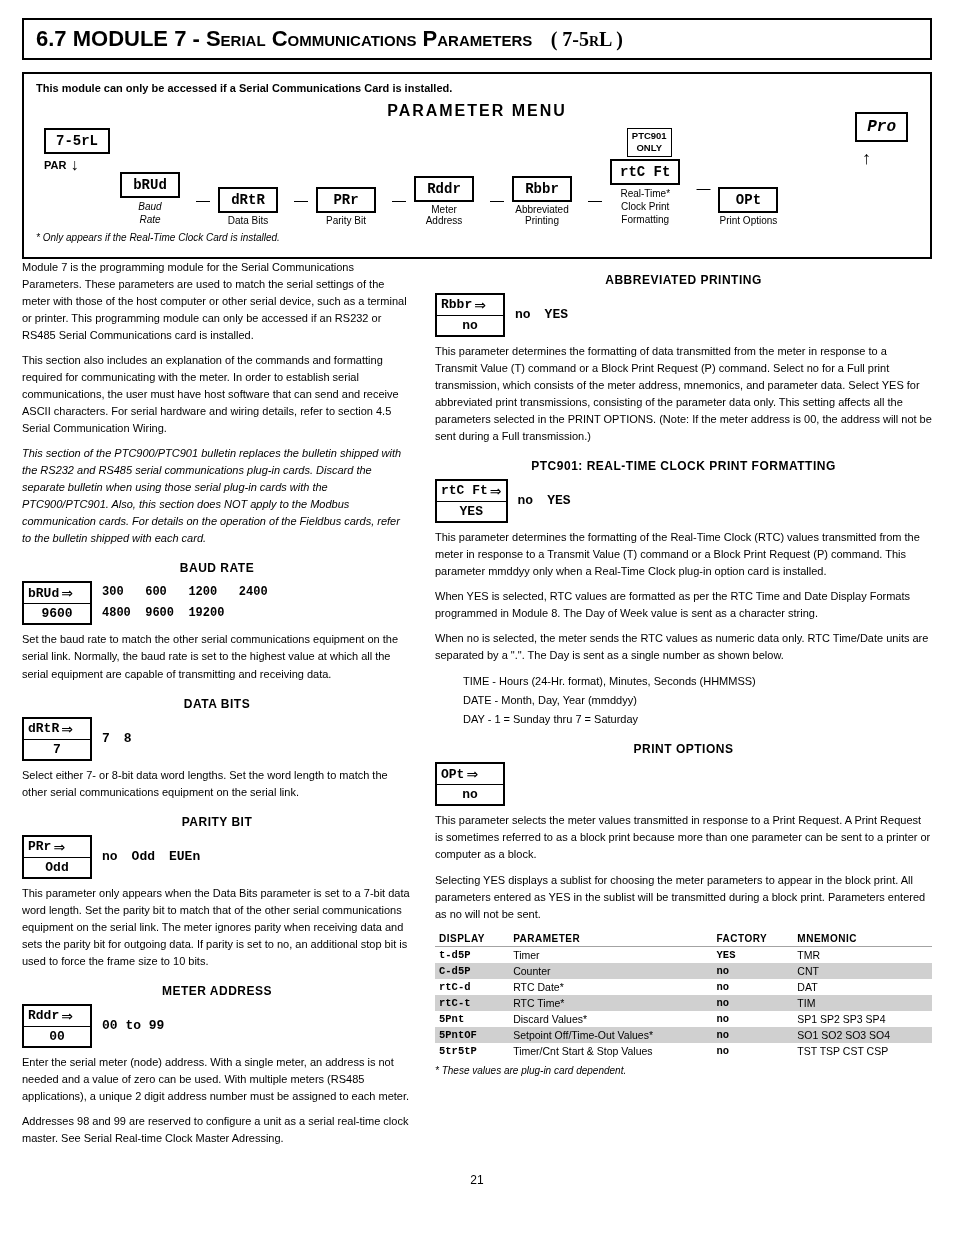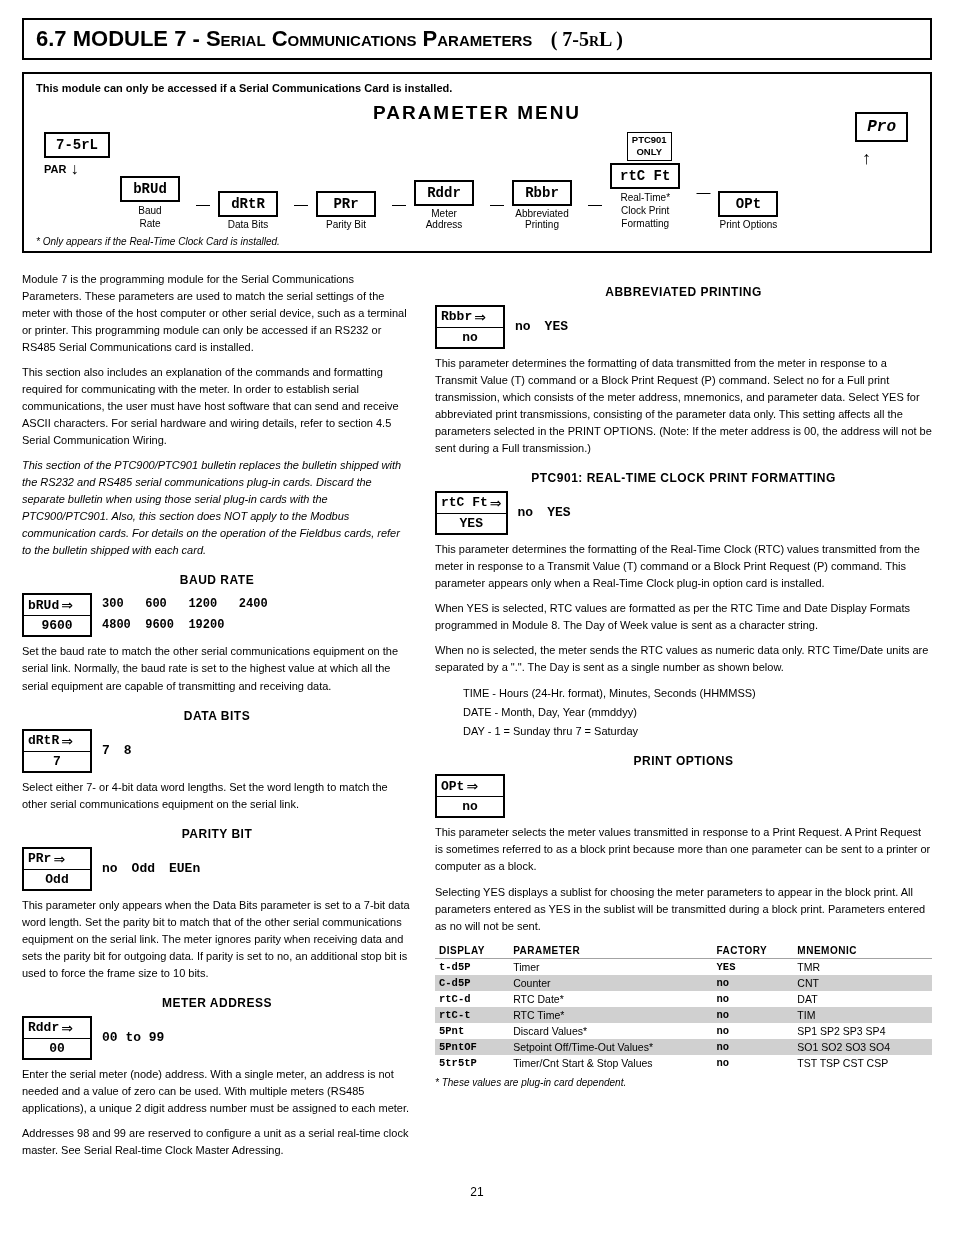--- a/index.html
+++ b/index.html
@@ -21,32 +21,32 @@
       padding: 6px 12px;
       margin-bottom: 12px;
       display: inline-block;
       width: 100%;
     }
     .page-title span { font-variant: small-caps; }
 
     
     .param-menu-box {
       border: 2px solid #000;
-      padding: 8px 12px 4px;
-      margin-bottom: 18px;
+      padding: 8px 12px 14px;
+      margin-bottom: 0;
       position: relative;
     }
     .param-menu-box .bold-note {
       font-weight: bold;
       font-size: 11px;
       margin-bottom: 8px;
     }
     .param-menu-title {
       text-align: center;
-      font-size: 19px;
+      font-size: 16px;
       font-weight: bold;
       letter-spacing: 2px;
       margin-bottom: 4px;
       font-variant: small-caps;
     }
     .diag-box {
       border: 2px solid #000;
       padding: 3px 8px;
       font-family: 'Courier New', monospace;
       font-size: 14px;
@@ -221,21 +221,21 @@
         <div style="display:flex; align-items:center; margin-top:2px;">
           <span style="font-size:11px; font-weight:bold; margin-right:4px;">PAR</span>
           <span style="font-size:16px;">↓</span>
         </div>
       </div>
 
       <div style="display:flex; align-items:flex-end; gap:8px; flex-wrap:wrap;">
 
         <div class="diag-col">
           <div class="diag-box">bRUd</div>
-          <div style="font-size:10px; text-align:center; line-height:1.3;">Baud<br>Rate</div>
+          <div style="font-size:10px; text-align:center; line-height:1.3;font-style:italic;">Baud<br>Rate</div>
         </div>
         <span style="font-size:14px; margin-bottom:18px;">—</span>
 
         <div class="diag-col">
           <div class="diag-box">dRtR</div>
           <div style="font-size:10px; text-align:center;">Data Bits</div>
         </div>
         <span style="font-size:14px; margin-bottom:18px;">—</span>
 
         <div class="diag-col">
@@ -308,21 +308,21 @@
           <span class="label">dRtR</span>
           <span class="arrow-sym">⇒</span>
         </div>
         <div class="bottom-row">7</div>
       </div>
       <div class="param-options">
         <span>7</span>
           <span>8</span>
       </div>
     </div>
-    <p class="body-text">Select either 7- or 4-bit data word lengths. Set the word length to match the other serial communications equipment on the serial link.</p>
+    <p class="body-text">Select either 7- or 8-bit data word lengths. Set the word length to match the other serial communications equipment on the serial link.</p>
 
     <div class="section-heading">PARITY BIT</div>
     <div class="param-widget">
       <div class="param-display">
         <div class="top-row">
           <span class="label">PRr</span>
           <span class="arrow-sym">⇒</span>
         </div>
         <div class="bottom-row">Odd</div>
       </div>
@@ -377,21 +377,21 @@
           <span class="label">rtC Ft</span>
           <span class="arrow-sym">⇒</span>
         </div>
         <div class="bottom-row">YES</div>
       </div>
       <div class="param-options">
         <span>no</span>
           <span>YES</span>
       </div>
     </div>
-    <p class="body-text">This parameter determines the formatting of the Real-Time Clock (RTC) values transmitted from the meter in response to a Transmit Value (T) command or a Block Print Request (P) command. This parameter appears only when a Real-Time Clock plug-in option card is installed.</p>
+    <p class="body-text">This parameter determines the formatting of the Real-Time Clock (RTC) values transmitted from the meter in response to a Transmit Value (T) command or a Block Print Request (P) command. This parameter mmddyy only when a Real-Time Clock plug-in option card is installed.</p>
     <p class="body-text">When YES is selected, RTC values are formatted as per the RTC Time and Date Display Formats programmed in Module 8. The Day of Week value is sent as a character string.</p>
     <p class="body-text">When no is selected, the meter sends the RTC values as numeric data only. RTC Time/Date units are separated by a ".". The Day is sent as a single number as shown below.</p>
     <div style="margin-left: 28px; font-size:11px; line-height:1.7;">
       <div>TIME - Hours (24-Hr. format), Minutes, Seconds (HHMMSS)</div>
       <div>DATE - Month, Day, Year (mmddyy)</div>
       <div>DAY   - 1 = Sunday thru 7 = Saturday</div>
     </div>
 
     <div class="section-heading">PRINT OPTIONS</div>
     <div class="param-widget">

